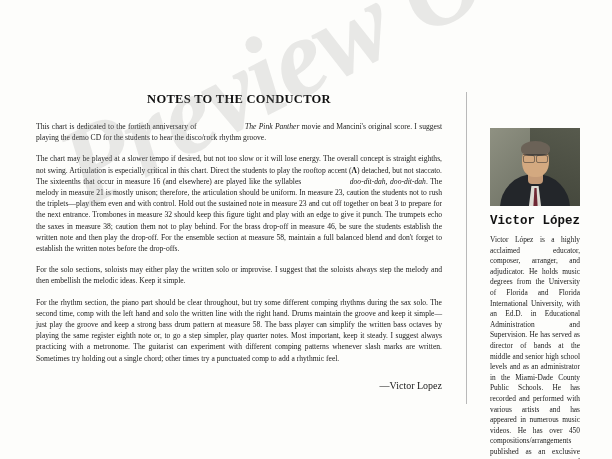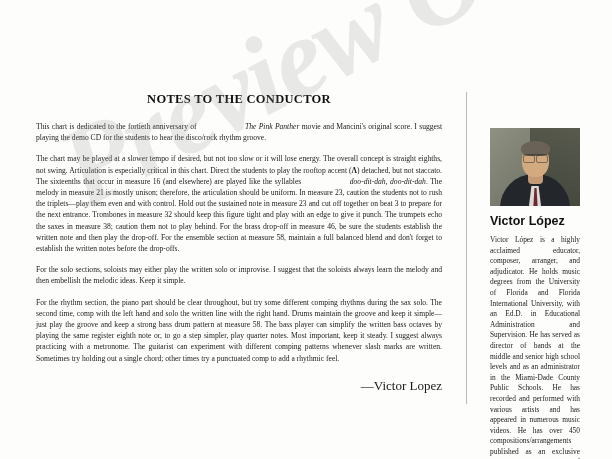--- a/index.html
+++ b/index.html
@@ -84,21 +84,21 @@
     line-height: 11.2px;
     color: #1a1a1a;
     margin: 0 0 10px 0;
     text-align: justify;
   }
   p.para em { font-style: italic; margin-left: 46px; }
   p.para b  { font-weight: 700; }
 
   p.signoff {
     font-family: "Liberation Serif", serif;
-    font-size: 13px;
+    font-size: 10px;
     line-height: 11.2px;
     color: #1a1a1a;
     margin: 16px 0 0 0;
     text-align: right;
   }
   p.closing {
     font-family: "Liberation Serif", serif;
     font-size: 7.6px;
     line-height: 11.2px;
     color: #1a1a1a;
@@ -171,21 +171,21 @@
     border-top: 1px solid rgba(40,40,40,0.55);
   }
   #portrait .glasses:before, #portrait .glasses:after {
     content:""; position:absolute; top:0; width:10px; height:6px;
     border:1px solid rgba(40,40,40,0.5); border-radius:2px;
   }
   #portrait .glasses:before { left: 0; }
   #portrait .glasses:after  { right: 0; }
 
   h2#side-name {
-    font-family: Liberation Sans, sans-serif;
+    font-family: Liberation Mono, monospace;
     font-size: 12.5px;
     font-weight: 700;
     line-height: 13px;
     color: #111;
     margin: 9px 0 7px 0;
   }
   p#side-bio {
     font-family: "Liberation Serif", serif;
     font-size: 7.4px;
     line-height: 10.6px;
@@ -210,21 +210,21 @@
 
       <p class="para">
         This chart is dedicated to the fortieth anniversary of <em>The Pink Panther</em> movie and Mancini's original score. I suggest playing the demo CD for the students to hear the disco/rock rhythm groove.
       </p>
 
       <p class="para">
         The chart may be played at a slower tempo if desired, but not too slow or it will lose energy. The overall concept is straight eighths, not swing. Articulation is especially critical in this chart. Direct the students to play the rooftop accent (<b>Λ</b>) detached, but not staccato. The sixteenths that occur in measure 16 (and elsewhere) are played like the syllables <em>doo-dit-dah, doo-dit-dah</em>. The melody in measure 21 is mostly unison; therefore, the articulation should be uniform. In measure 23, caution the students not to rush the triplets—play them even and with control. Hold out the sustained note in measure 23 and cut off together on beat 3 to prepare for the next entrance. Trombones in measure 32 should keep this figure tight and play with an edge to give it punch. The trumpets echo the saxes in measure 38; caution them not to play behind. For the brass drop-off in measure 46, be sure the students establish the written note and then play the drop-off. For the ensemble section at measure 58, maintain a full balanced blend and don't forget to establish the written notes before the drop-offs.
       </p>
 
       <p class="para">
-        For the solo sections, soloists may either play the written solo or improvise. I suggest that the soloists always learn the melody and then embellish the melodic ideas. Keep it simple.
+        For the solo sections, soloists may either play the written solo or improvise. I suggest that the soloists always step the melody and then embellish the melodic ideas. Keep it simple.
       </p>
 
       <p class="para">
         For the rhythm section, the piano part should be clear throughout, but try some different comping rhythms during the sax solo. The second time, comp with the left hand and solo the written line with the right hand. Drums maintain the groove and keep it simple—just play the groove and keep a strong bass drum pattern at measure 58. The bass player can simplify the written bass octaves by playing the same register eighth note or, to go a step simpler, play quarter notes. Most important, keep it steady. I suggest always practicing with a metronome. The guitarist can experiment with different comping patterns whenever slash marks are written. Sometimes try holding out a single chord; other times try a punctuated comp to add a rhythmic feel.
       </p>
 
       <p class="signoff">—Victor Lopez</p>
     </div>
 
     <div id="divider"></div>

